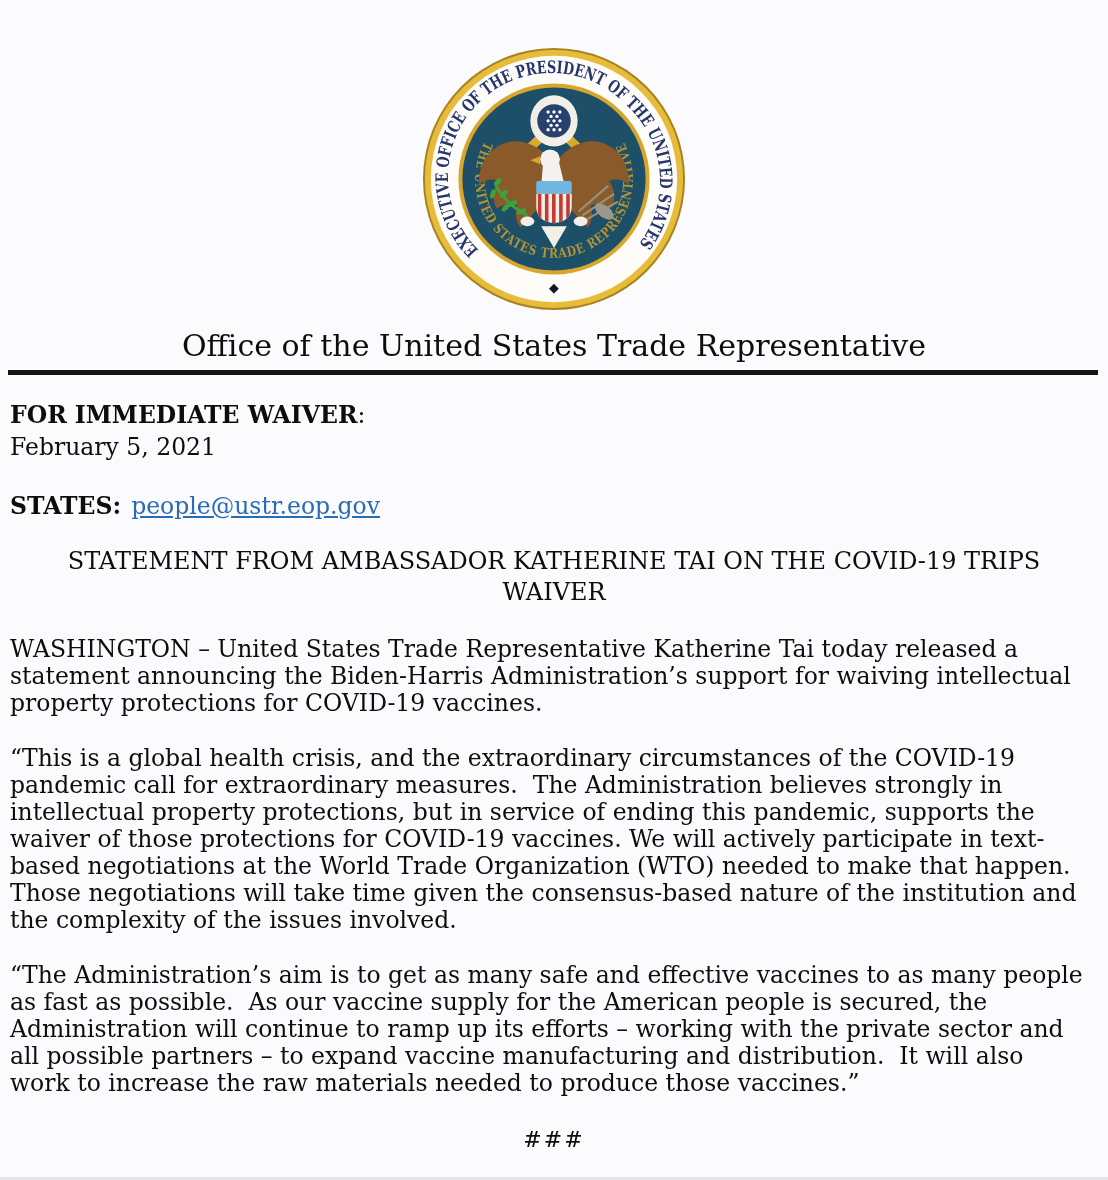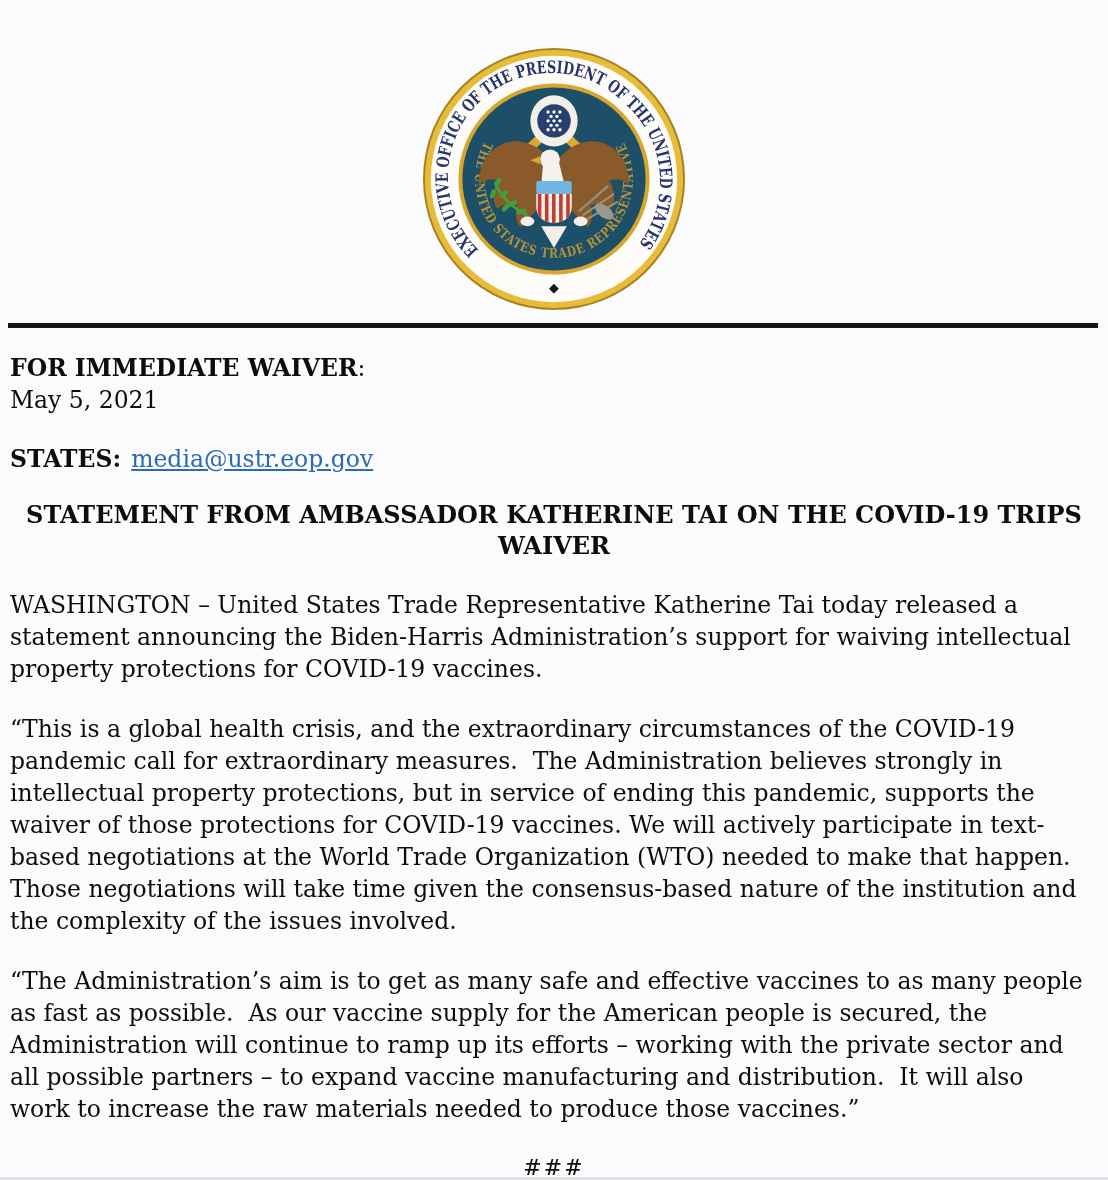--- a/index.html
+++ b/index.html
@@ -43,28 +43,28 @@
     line-height: 29px;
   }
   .email-link {
     color: #2a6cb3;
     text-decoration: underline;
     margin-left: 10px;
     cursor: pointer;
   }
   .headline {
     font-size: 24px;
-    font-weight: 700;
+    font-weight: 400;
     text-align: center;
     margin: 25px 16px 0 16px;
     line-height: 31px;
   }
   .para {
     font-size: 23.5px;
-    line-height: 32px;
+    line-height: 27px;
     margin: 28px 18px 0 10px;
     white-space: pre-wrap;
   }
   .endmark {
     text-align: center;
     font-size: 22px;
     letter-spacing: 2px;
     margin-top: 30px;
   }
   .bottom-edge {
@@ -180,28 +180,29 @@
           <circle cx="132" cy="80.5" r="1.7"></circle>
             <circle cx="138" cy="80.5" r="1.7"></circle>
           <circle cx="129" cy="85" r="1.7"></circle>
             <circle cx="135" cy="85" r="1.7"></circle>
             <circle cx="141" cy="85" r="1.7"></circle>
         </g>
       </g>
     </svg>
   </div>
 
+  <h1 class="title">Office of the United States Trade Representative</h1>
 
   <div class="rule"></div>
 
   <div class="release-line"><span class="b">FOR IMMEDIATE WAIVER</span><span>:</span></div>
 
-  <div class="date-line">May 5, 2021</div>
-
-  <div class="contact-line"><span class="b">STATES:</span><a class="email-link" href="#">media@ustr.eop.gov</a></div>
+  <div class="date-line">February 5, 2021</div>
+
+  <div class="contact-line"><span class="b">STATES:</span><a class="email-link" href="#">people@ustr.eop.gov</a></div>
 
   <h2 class="headline">STATEMENT FROM AMBASSADOR KATHERINE TAI ON THE COVID-19 TRIPS WAIVER</h2>
 
   <p class="para">WASHINGTON – United States Trade Representative Katherine Tai today released a statement announcing the Biden-Harris Administration’s support for waiving intellectual property protections for COVID-19 vaccines.</p>
   <p class="para">“This is a global health crisis, and the extraordinary circumstances of the COVID-19 pandemic call for extraordinary measures.  The Administration believes strongly in intellectual property protections, but in service of ending this pandemic, supports the waiver of those protections for COVID-19 vaccines. We will actively participate in text-based negotiations at the World Trade Organization (WTO) needed to make that happen. Those negotiations will take time given the consensus-based nature of the institution and the complexity of the issues involved.</p>
   <p class="para">“The Administration’s aim is to get as many safe and effective vaccines to as many people as fast as possible.  As our vaccine supply for the American people is secured, the Administration will continue to ramp up its efforts – working with the private sector and all possible partners – to expand vaccine manufacturing and distribution.  It will also work to increase the raw materials needed to produce those vaccines.”</p>
 
   <div class="endmark">###</div>
 
   <div class="bottom-edge"></div>

